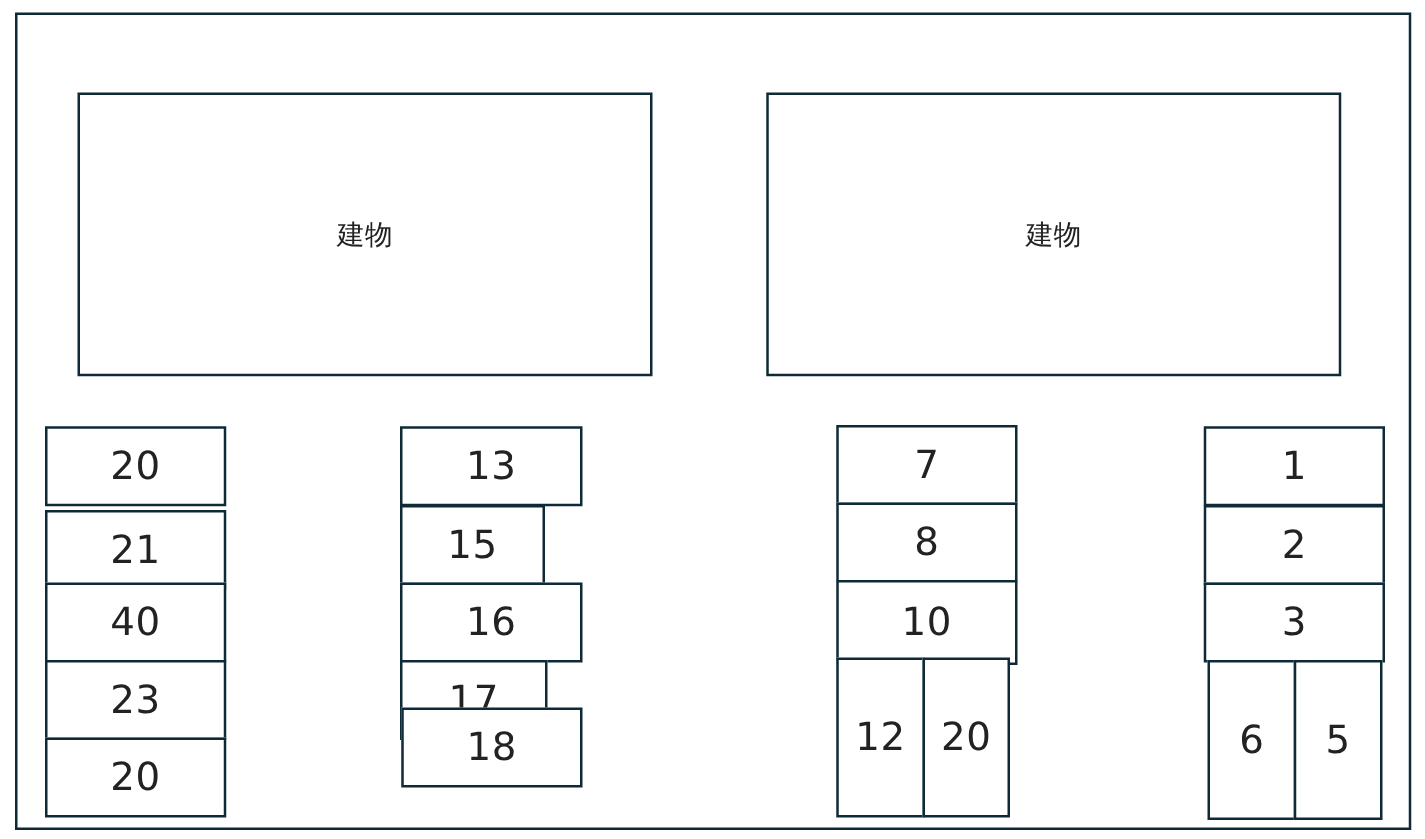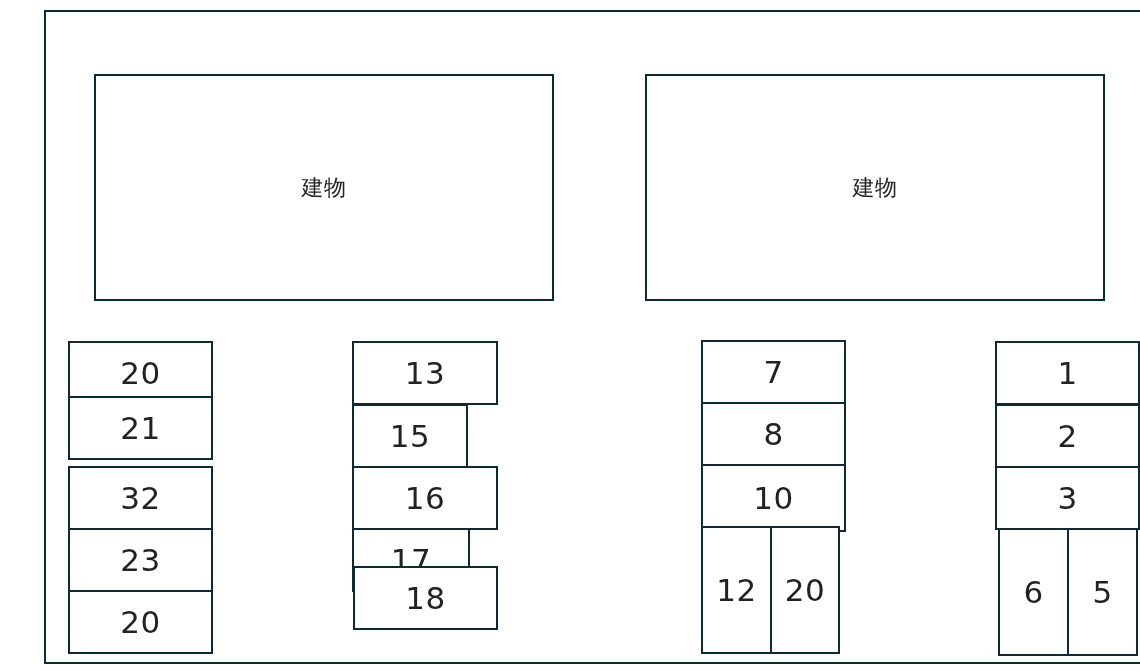--- a/index.html
+++ b/index.html
@@ -1,43 +1,43 @@
 <!DOCTYPE html>
 <html><head>
 <meta charset="utf-8">
 <style>
   html, body { margin: 0; padding: 0; background: #ffffff; }
   body { width: 1140px; height: 671px; position: relative; overflow: hidden;
          font-family: "DejaVu Sans", "Liberation Sans", sans-serif; color: #1a1a1a; }
   .box { position: absolute; box-sizing: border-box; border: 2px solid #0e2a36; background: #fff;
-         display: flex; align-items: center; justify-content: center; margin-left: 32px; }
+         display: flex; align-items: center; justify-content: center; }
   .lbl { font-size: 31px; font-weight: 400; color: #222; letter-spacing: 0.5px; }
   .bld { font-size: 22px; }
 </style>
 </head>
 <body>
 
 <div class="box" style="left:12px;top:10px;width:1117px;height:654px;"></div>
 
 <div class="box" style="left:62px;top:74px;width:460px;height:227px;">
   <span class="lbl bld">建物</span>
 </div>
 <div class="box" style="left:613px;top:74px;width:460px;height:227px;">
   <span class="lbl bld">建物</span>
 </div>
 
 <div id="spaces">
     <div class="box" style="left: 36px; top: 341px; width: 145px; height: 64px;">
       <span class="lbl">20</span>
     </div>
-    <div class="box" style="left: 36px; top: 396px; width: 145px; height: 64px; align-items: center;">
+    <div class="box" style="left: 36px; top: 408px; width: 145px; height: 64px; align-items: center;">
       <span class="lbl">21</span>
     </div>
     <div class="box" style="left: 36px; top: 466px; width: 145px; height: 64px;">
-      <span class="lbl">32</span>
+      <span class="lbl">40</span>
     </div>
     <div class="box" style="left: 36px; top: 528px; width: 145px; height: 64px;">
       <span class="lbl">23</span>
     </div>
     <div class="box" style="left: 36px; top: 590px; width: 145px; height: 64px;">
       <span class="lbl">20</span>
     </div>
     <div class="box" style="left: 320px; top: 341px; width: 146px; height: 64px;">
       <span class="lbl">13</span>
     </div>

